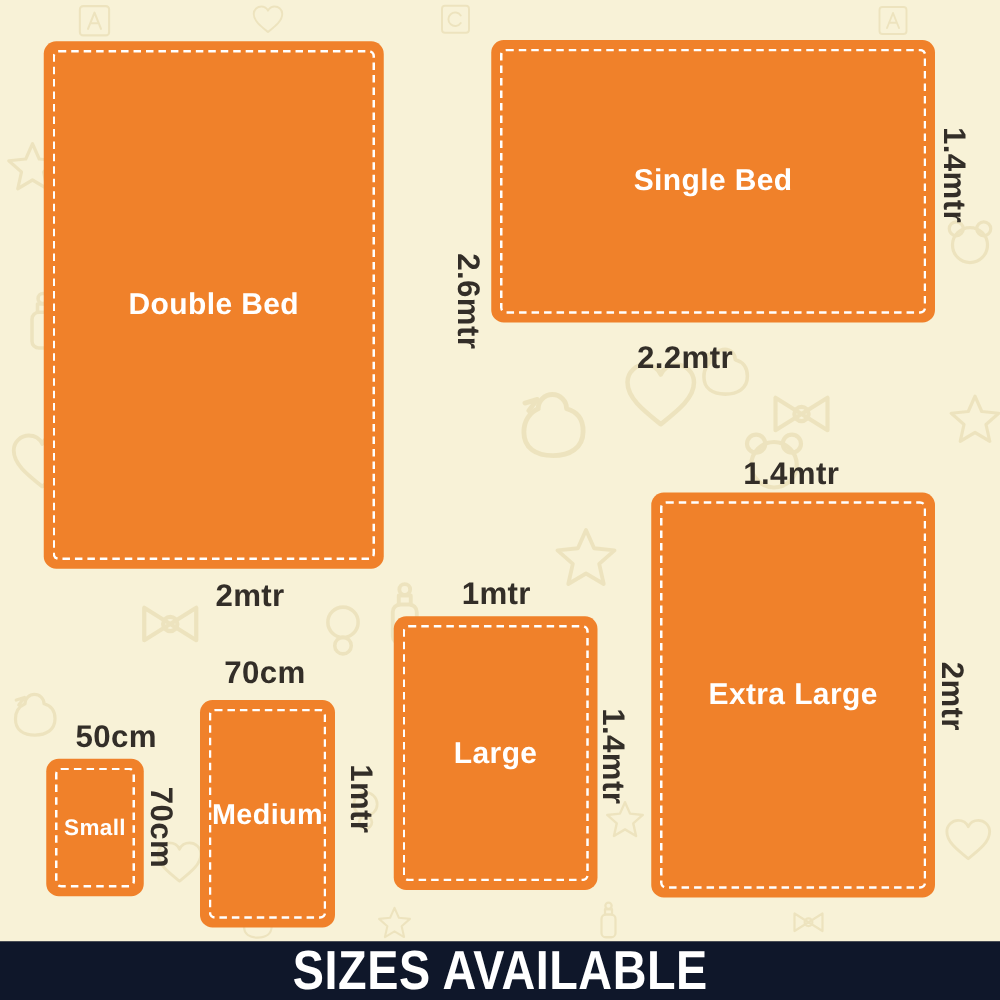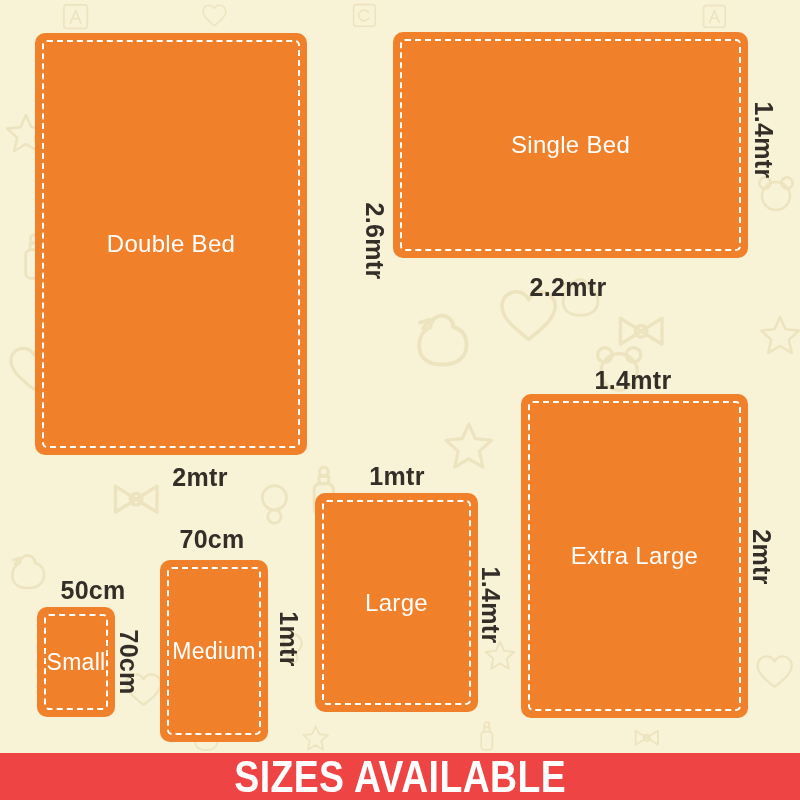--- a/index.html
+++ b/index.html
@@ -10,30 +10,30 @@
   }
   .pattern{position:absolute;left:0;top:0;width:800px;height:800px;opacity:.5;}
   .size-box{
     position:absolute;background:#F0812A;border-radius:10px;
     display:flex;align-items:center;justify-content:center;
   }
   .size-box::before{
     content:"";position:absolute;inset:7px;border:2.5px dashed #FFFFFF;border-radius:5px;
   }
   .size-name{
-    color:#FFFFFF;font-weight:normal;font-size:24px;letter-spacing:.3px;
+    color:#FFFFFF;font-weight:bold;font-size:24px;letter-spacing:.3px;
     position:relative;z-index:1;white-space:nowrap;
   }
   .dim{
     position:absolute;font-weight:bold;font-size:25px;color:#332E28;
     white-space:nowrap;transform:translate(-50%,-50%);letter-spacing:.3px;
   }
   .dim.rot{transform:translate(-50%,-50%) rotate(90deg);}
   .footer-bar{
-    position:absolute;left:0;top:753px;width:800px;height:47px;background:#ef4444;
+    position:absolute;left:0;top:753px;width:800px;height:47px;background:#0f172a;
     display:flex;align-items:center;justify-content:center;
   }
   .footer-title{
     color:#FFFFFF;font-weight:bold;font-size:44px;letter-spacing:.5px;
     transform:scaleX(.85);white-space:nowrap;
   }
 </style>
 </head>
 <body>
 
@@ -109,21 +109,21 @@
 
   <div class="size-box" style="left:35px;top:33px;width:272px;height:422px;">
     <span class="size-name">Double Bed</span>
   </div>
   <span class="dim" style="left:200px;top:477px;">2mtr</span>
   <span class="dim rot" style="left:374px;top:241px;">2.6mtr</span>
 
   <div class="size-box" style="left:393px;top:32px;width:355px;height:226px;">
     <span class="size-name">Single Bed</span>
   </div>
-  <span class="dim" style="left:568px;top:287px;">2.2mtr</span>
+  <span class="dim" style="left:548px;top:287px;">2.2mtr</span>
   <span class="dim rot" style="left:763px;top:140px;">1.4mtr</span>
 
   <div class="size-box" style="left:521px;top:394px;width:227px;height:324px;">
     <span class="size-name">Extra Large</span>
   </div>
   <span class="dim" style="left:633px;top:380px;">1.4mtr</span>
   <span class="dim rot" style="left:761px;top:557px;">2mtr</span>
 
   <div class="size-box" style="left:315px;top:493px;width:163px;height:219px;">
     <span class="size-name">Large</span>
@@ -131,21 +131,21 @@
   <span class="dim" style="left:397px;top:476px;">1mtr</span>
   <span class="dim rot" style="left:490px;top:605px;">1.4mtr</span>
 
   <div class="size-box" style="left:160px;top:560px;width:108px;height:182px;">
     <span class="size-name" style="font-size:23px;">Medium</span>
   </div>
   <span class="dim" style="left:212px;top:539px;">70cm</span>
   <span class="dim rot" style="left:288px;top:639px;">1mtr</span>
 
   <div class="size-box" style="left:37px;top:607px;width:78px;height:110px;">
-    <span class="size-name" style="font-size:23px;">Small</span>
+    <span class="size-name" style="font-size:18px;">Small</span>
   </div>
   <span class="dim" style="left:93px;top:590px;">50cm</span>
   <span class="dim rot" style="left:128px;top:662px;">70cm</span>
 
   <div class="footer-bar">
     <span class="footer-title">SIZES AVAILABLE</span>
   </div>
 
 </div>
 

